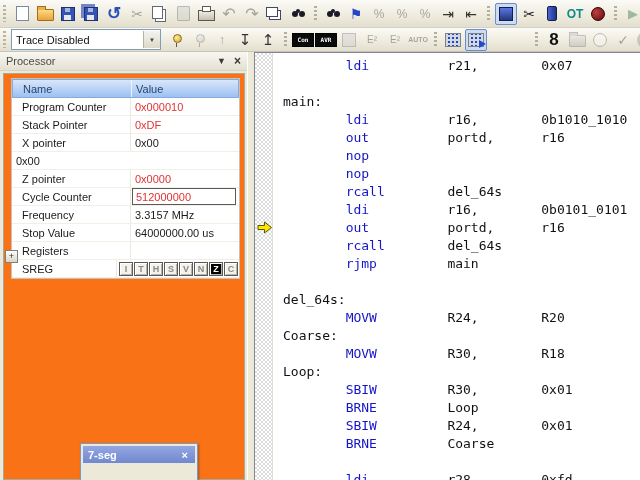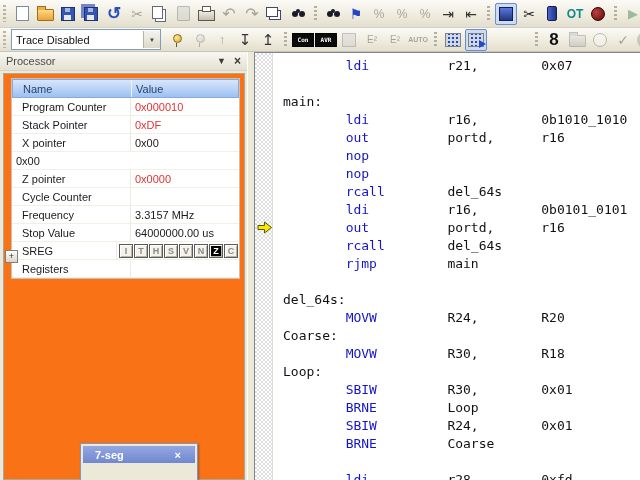--- a/index.html
+++ b/index.html
@@ -120,21 +120,21 @@
   #code{position:absolute;left:0;top:0;right:0;bottom:0;margin:0;padding:4px 0 0 28px;
         font-family:"DejaVu Sans Mono","Liberation Mono",monospace;font-size:13px;
         line-height:18px;color:#111}
   #code .mn{color:#1515c8}
   #cur-arrow{position:absolute;left:2px;width:16px;height:13px}
 
   
   #sevenseg{position:absolute;left:80px;top:443px;width:112px;height:45px;background:#ece9d8;
             border:1px solid #8094c8;box-shadow:1px 1px 2px rgba(60,60,60,.5);padding:2px;z-index:5}
   .ss-title{height:17px;background:linear-gradient(#93a7e2,#7288cf);color:#fff;font-weight:bold;
-            font-size:11px;display:flex;align-items:center;padding:0 12px}
+            font-size:11px;display:flex;align-items:center;padding:0 5px}
   .ss-title>span:first-child{flex:1}
   .ss-close{font-size:11px;font-weight:bold;color:#fff;padding:0 2px}
   .ss-body{height:20px;background:#ece9d8}
 </style>
 </head>
 <body>
 
 <div class="toolbar" id="tb1">
   <div class="grip"></div>
   <div class="ticons">
@@ -275,36 +275,39 @@
           </div>
           <div class="prow">
             <div class="c2">0x00</div>
           </div>
           <div class="prow">
             <div class="c1">Z pointer</div>
             <div class="c2 red">0x0000</div>
           </div>
           <div class="prow">
             <div class="c1">Cycle Counter</div>
+            <div class="c2" style="display: flex; padding-left: 1px; padding-right: 2px;">
+              <div class="cellinput">512000000</div>
+            </div>
           </div>
           <div class="prow">
             <div class="c1">Frequency</div>
             <div class="c2">3.3157 MHz</div>
           </div>
           <div class="prow">
             <div class="c1">Stop Value</div>
             <div class="c2">64000000.00 us</div>
           </div>
           <div class="prow">
+            <div class="c1">Registers</div>
+            <div class="c2"></div>
+          </div>
+          <div class="prow">
             <div class="c1">SREG</div>
             <div class="c2" style="padding-left: 2px;"><span class="flagbox">I</span><span class="flagbox">T</span><span class="flagbox">H</span><span class="flagbox">S</span><span class="flagbox">V</span><span class="flagbox">N</span><span class="flagbox on">Z</span><span class="flagbox">C</span></div>
-          </div>
-          <div class="prow">
-            <div class="c1">Registers</div>
-            <div class="c2"></div>
           </div>
         </div>
     </div>
     <div id="reg-plus" style="top: 176px;">+</div>
   </div>
 </div>
 
 <div id="splitter"></div>
 
 <div id="editor">

